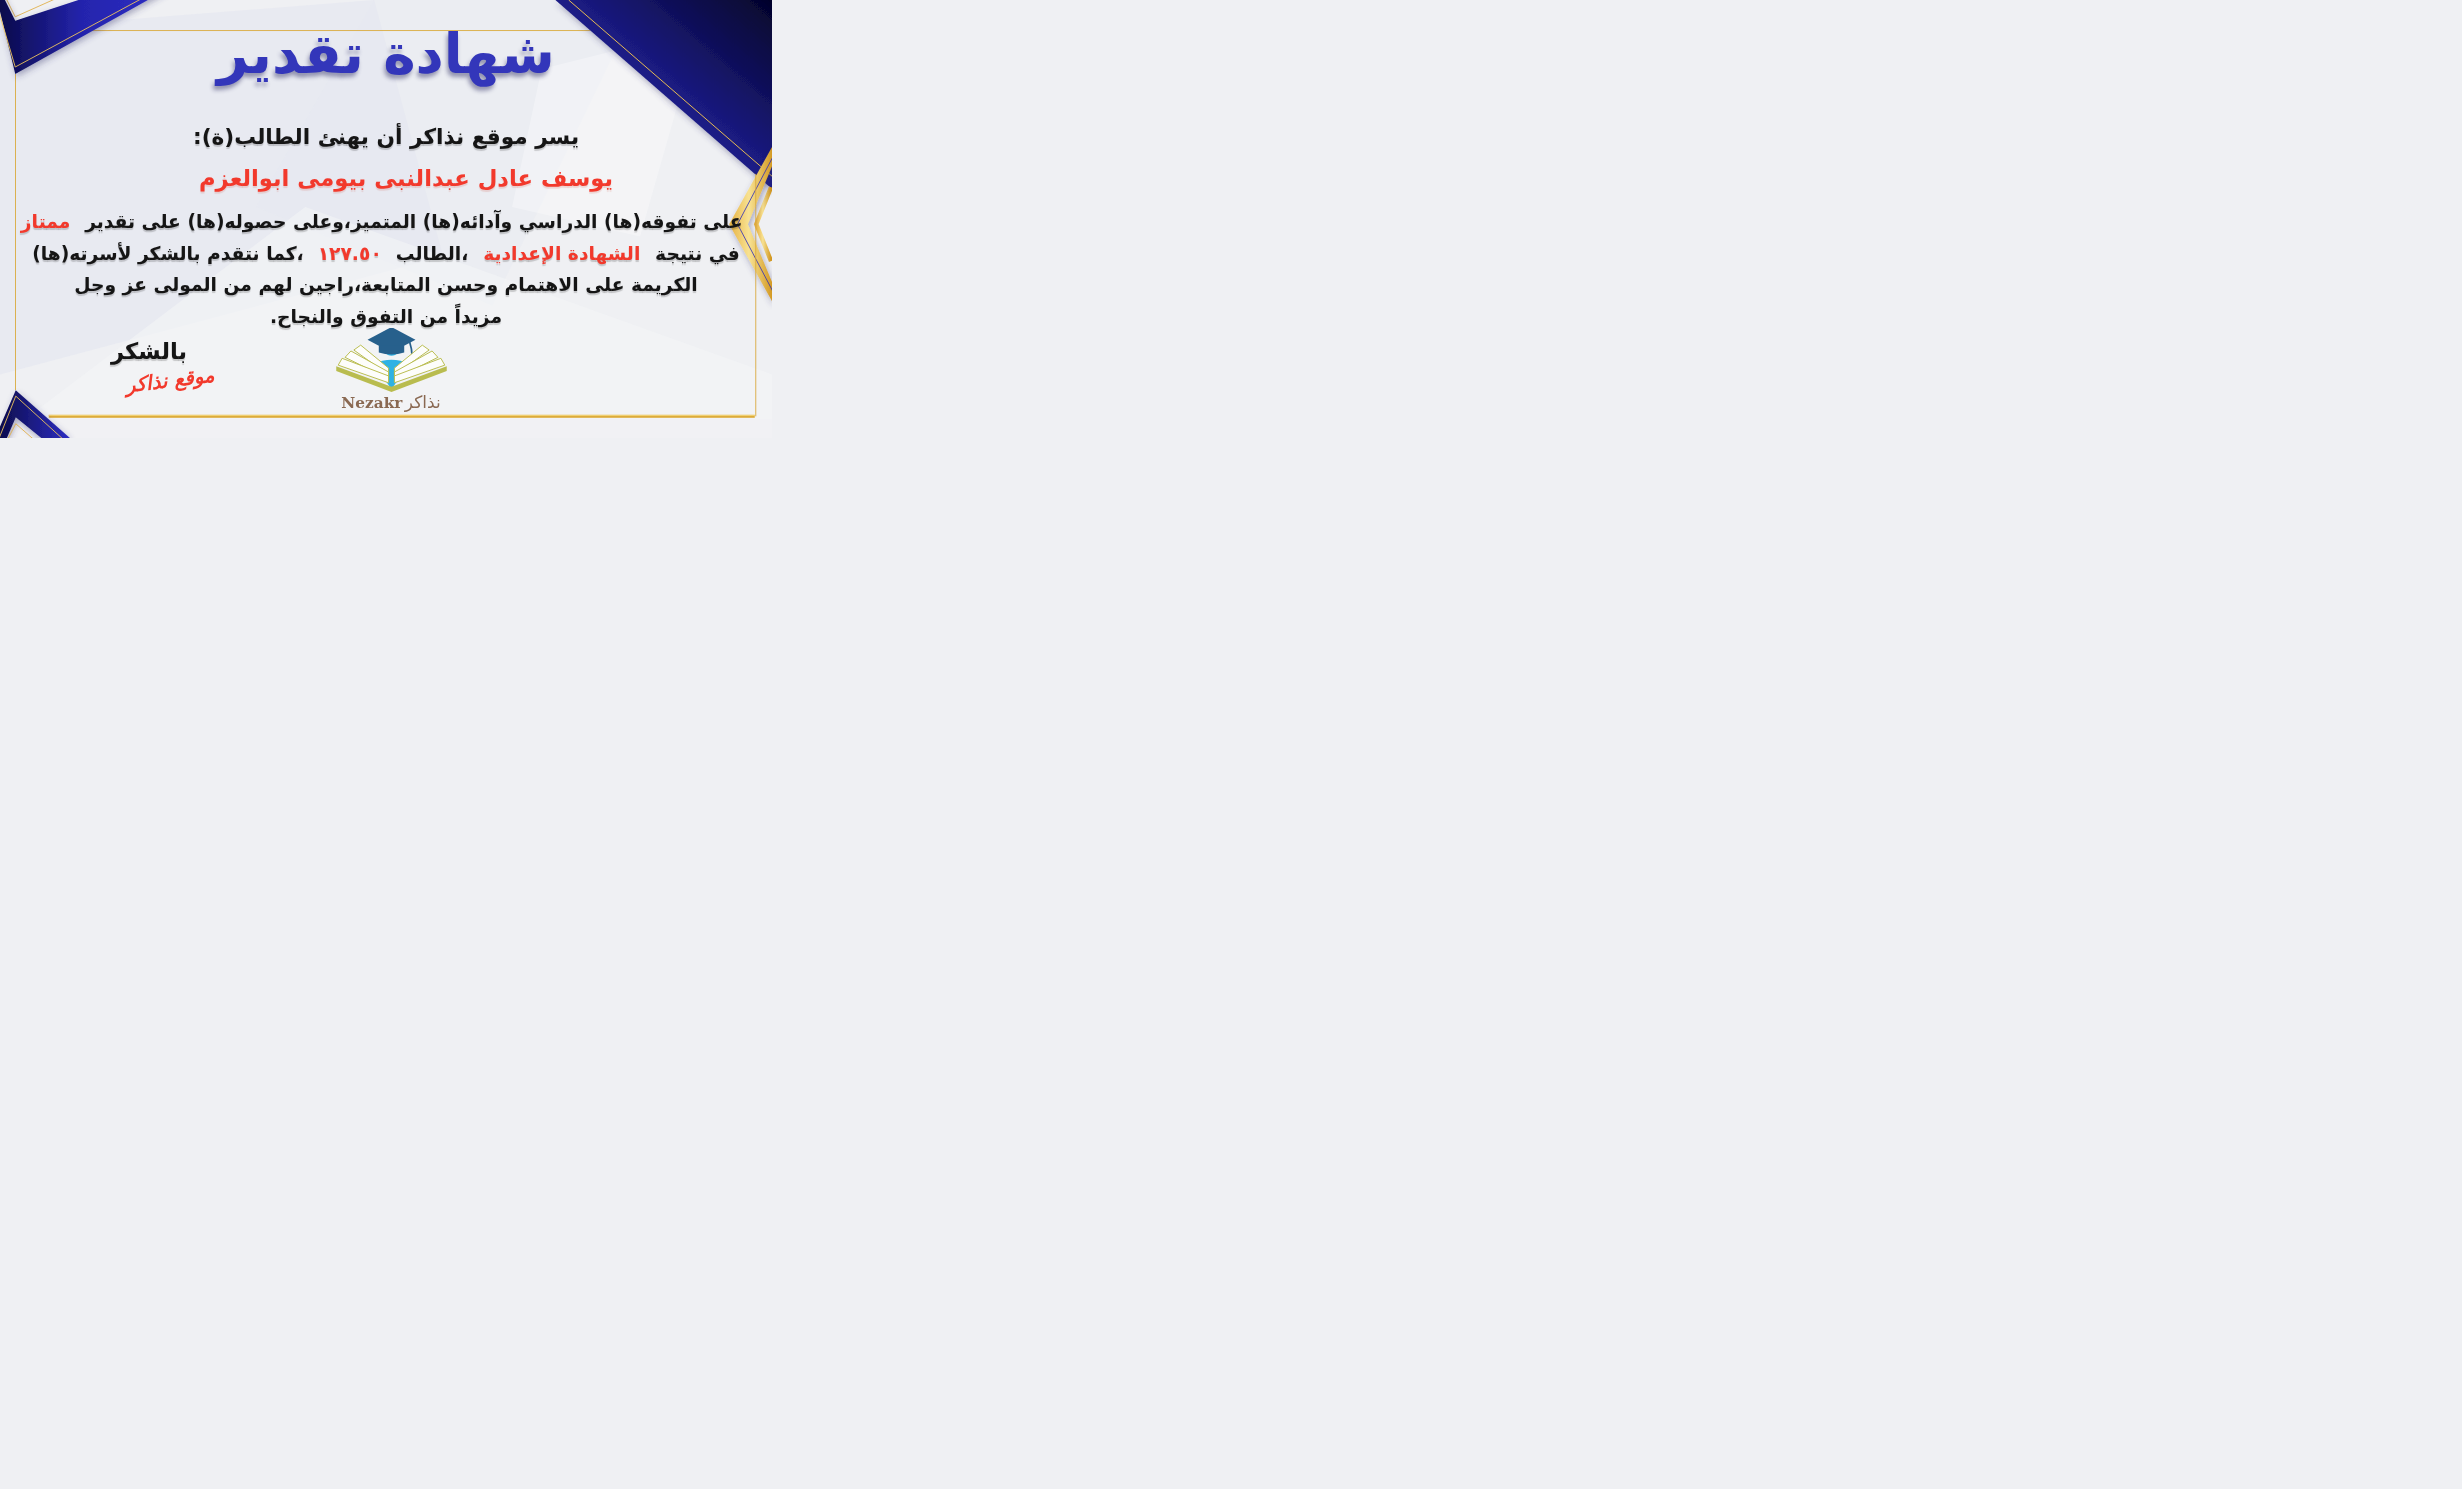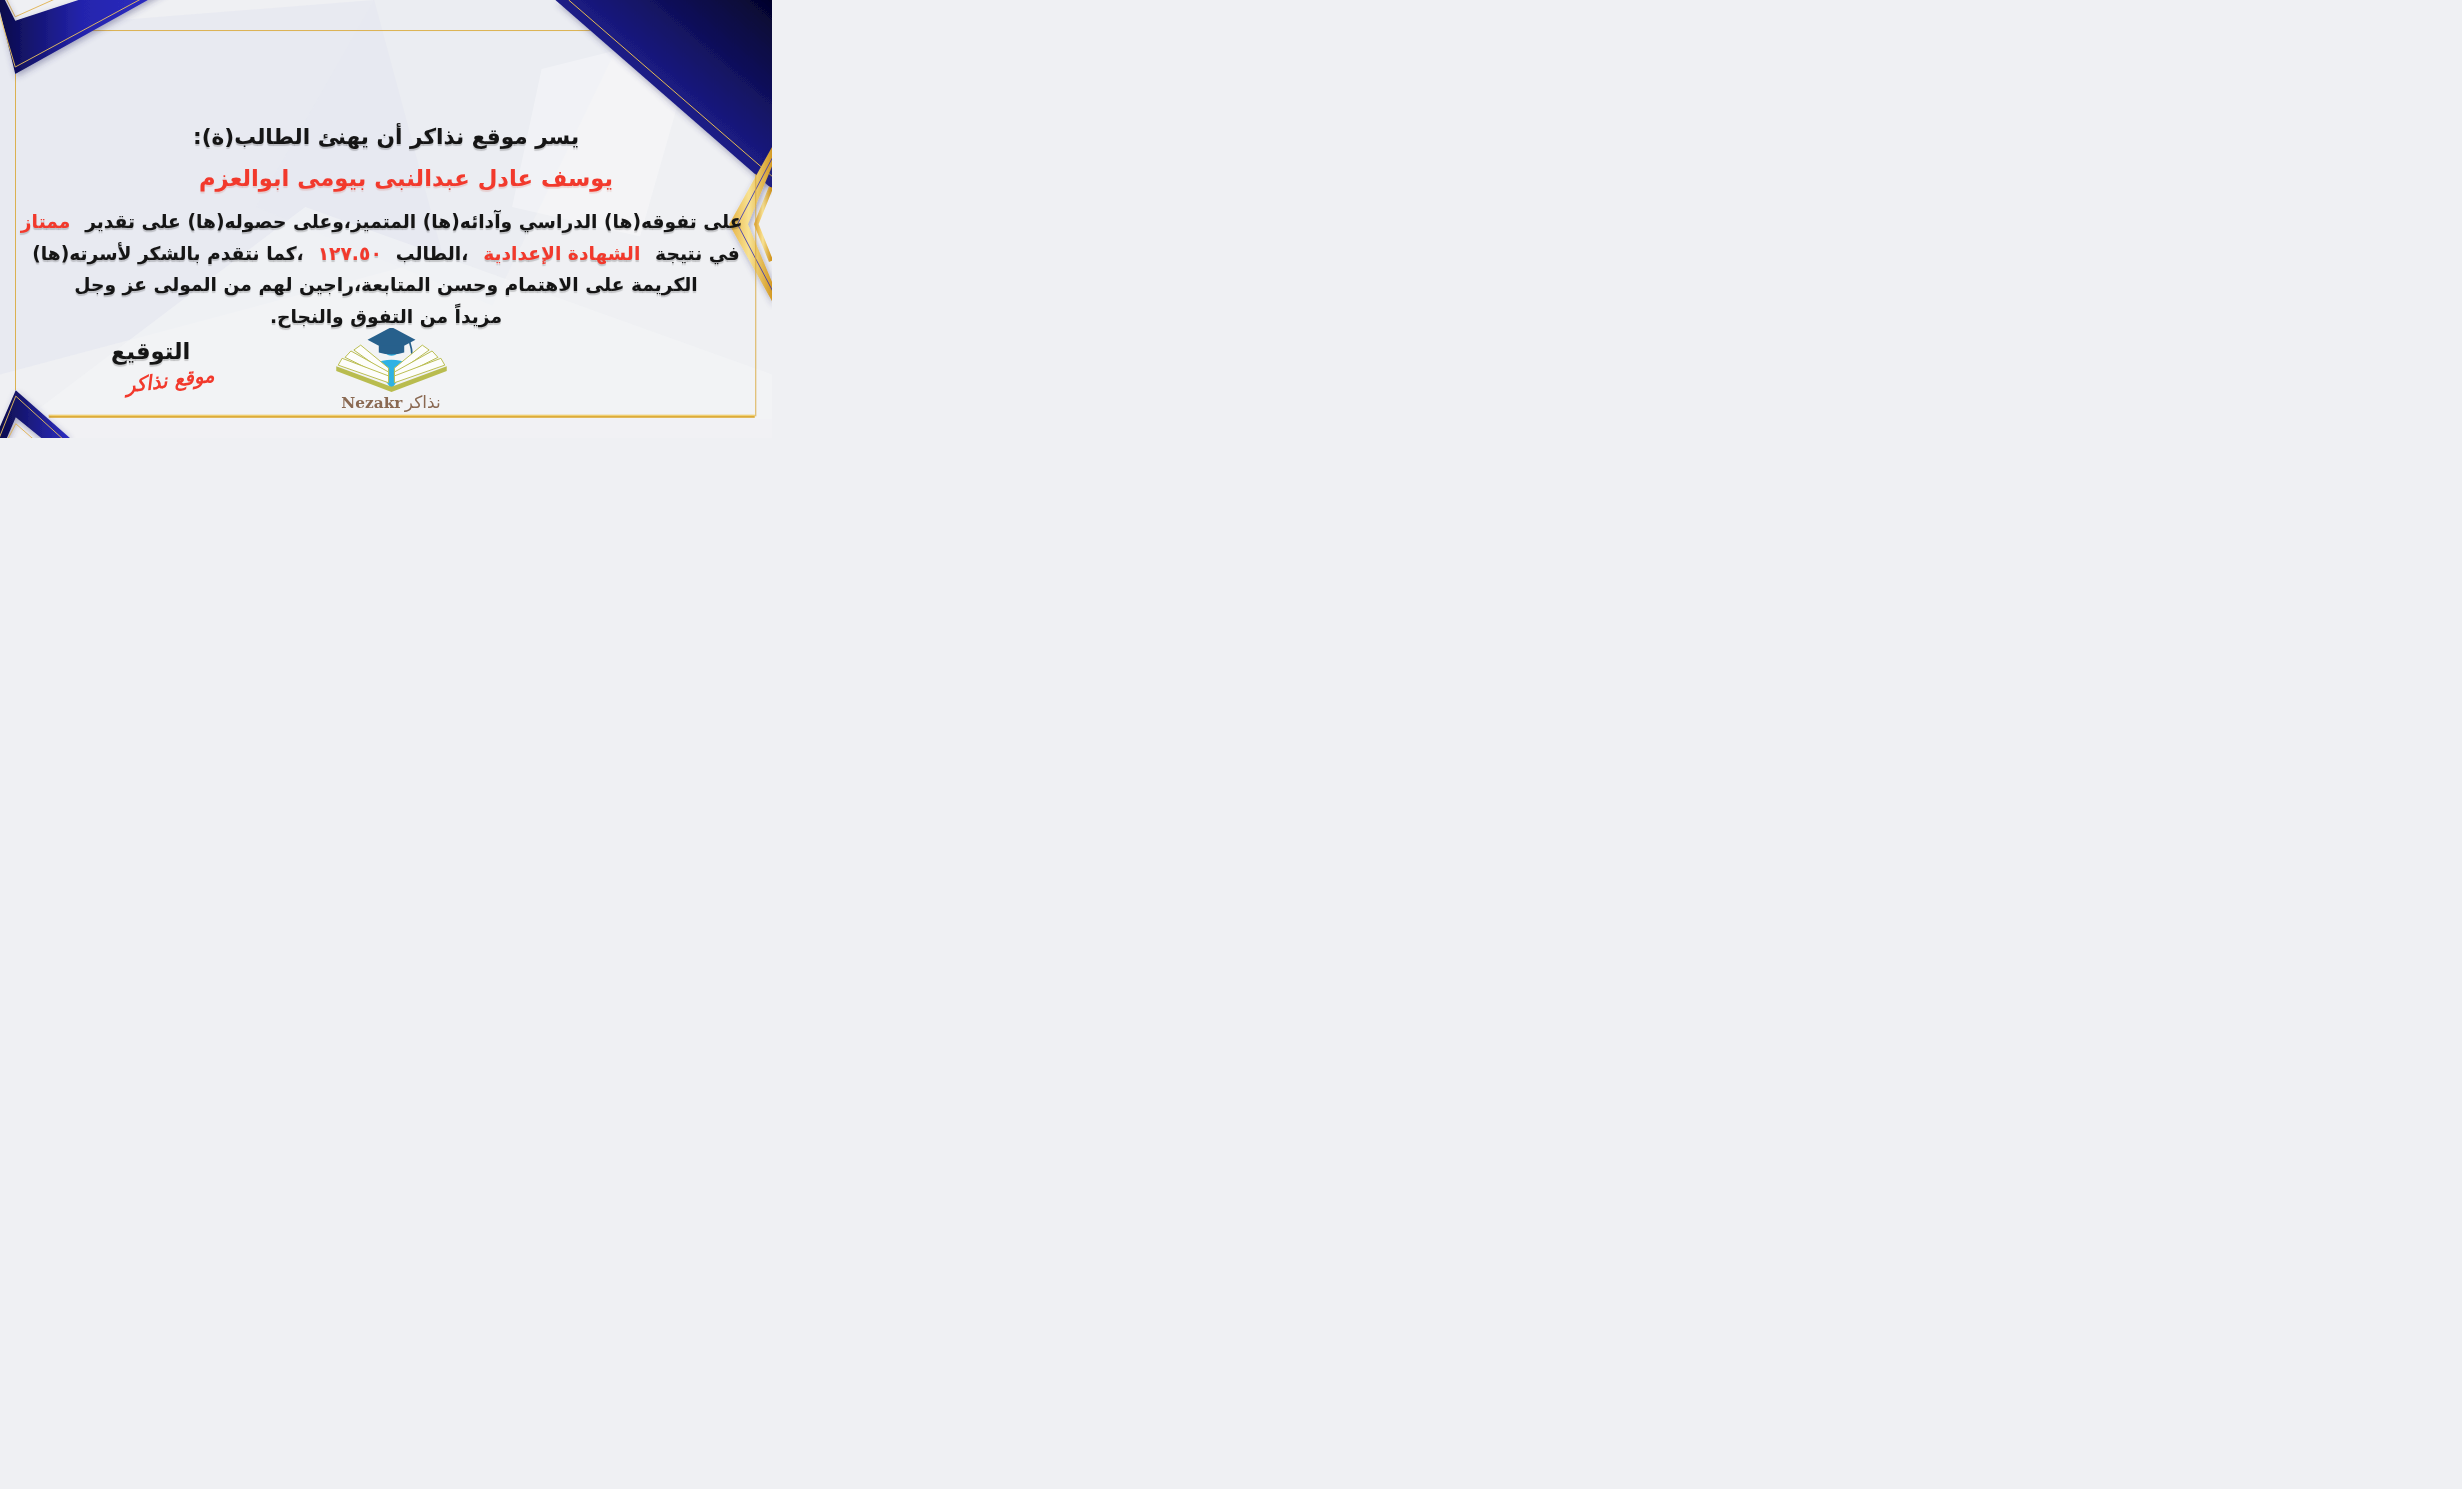--- a/index.html
+++ b/index.html
@@ -117,41 +117,42 @@
 
     <g>
       <polyline points="1566,380 1536,455 1566,530" fill="none" stroke="url(#gGold)" stroke-width="9"></polyline>
       <polygon points="1570,295 1481,455 1570,615 1570,577 1519,455 1570,333" fill="url(#gGold)" filter="url(#ds)"></polygon>
       <polyline points="1570,318 1498,455 1570,592" fill="none" stroke="#2b2bbd" stroke-width="1.6"></polyline>
     </g>
 
     <line x1="1535" y1="353" x2="1535" y2="845" stroke="#d9a93b" stroke-width="1.8"></line>
   </svg>
 
+  <h1 class="txt title" dir="rtl">شهادة تقدير</h1>
 
   <div class="txt intro" dir="rtl">يسر موقع نذاكر أن يهنئ الطالب(ة):</div>
 
   <div class="txt name" dir="rtl">يوسف عادل عبدالنبى بيومى ابوالعزم</div>
 
   <div class="txt para" dir="rtl">
     <div class="pline">
       <span>على تفوقه(ها) الدراسي وآدائه(ها) المتميز،وعلى حصوله(ها) على تقدير</span><span class="red gap-lg">ممتاز</span>
     </div>
     <div class="pline">
       <span>في نتيجة</span><span class="red gap-lg">الشهادة الإعدادية</span><span>،الطالب</span><span class="red gap-md">١٢٧.٥٠</span><span>،كما نتقدم بالشكر لأسرته(ها)</span>
     </div>
     <div class="pline">
       <span>الكريمة على الاهتمام وحسن المتابعة،راجين لهم من المولى عز وجل</span>
     </div>
     <div class="pline">
       <span>مزيداً من التفوق والنجاح.</span>
     </div>
   </div>
 
-  <div class="txt sig-label" dir="rtl">التوقيع</div>
+  <div class="txt sig-label" dir="rtl">بالشكر</div>
 
   <div class="txt sig-script" dir="rtl">موقع نذاكر</div>
 
   <div class="txt logo">
     <svg width="123" height="66" viewBox="0 0 250 135">
 
       <g>
         <path d="M125,125 L88,74 Q125,56 162,74 Z" fill="#2fb2e4"></path>
         <ellipse cx="125" cy="34" rx="19" ry="23" fill="#2fb2e4"></ellipse>
       </g>

